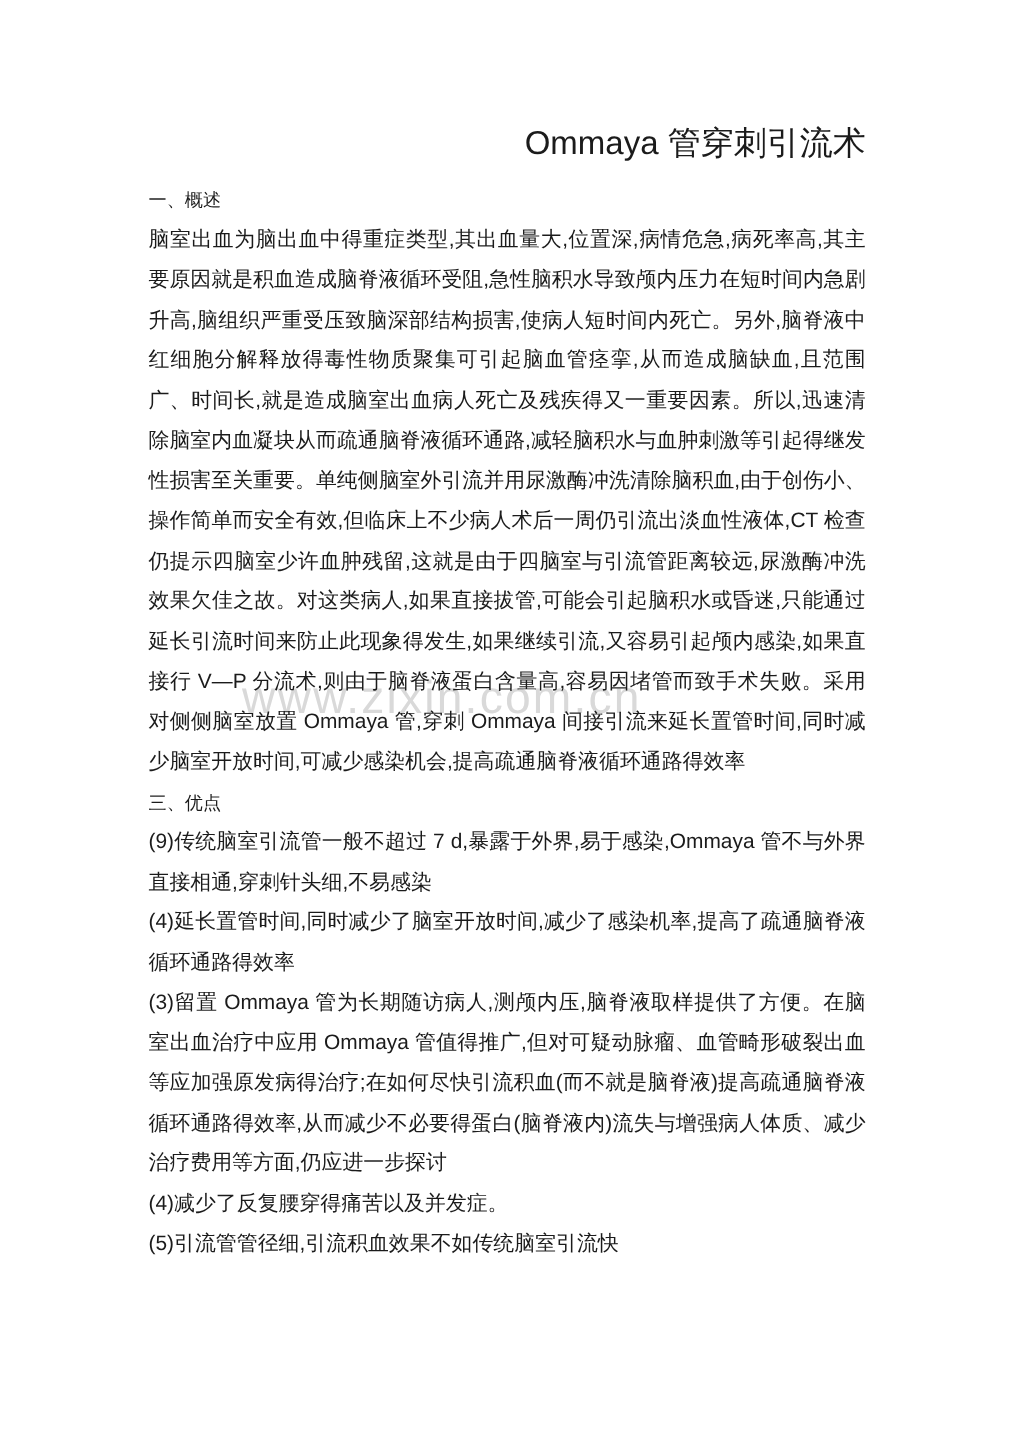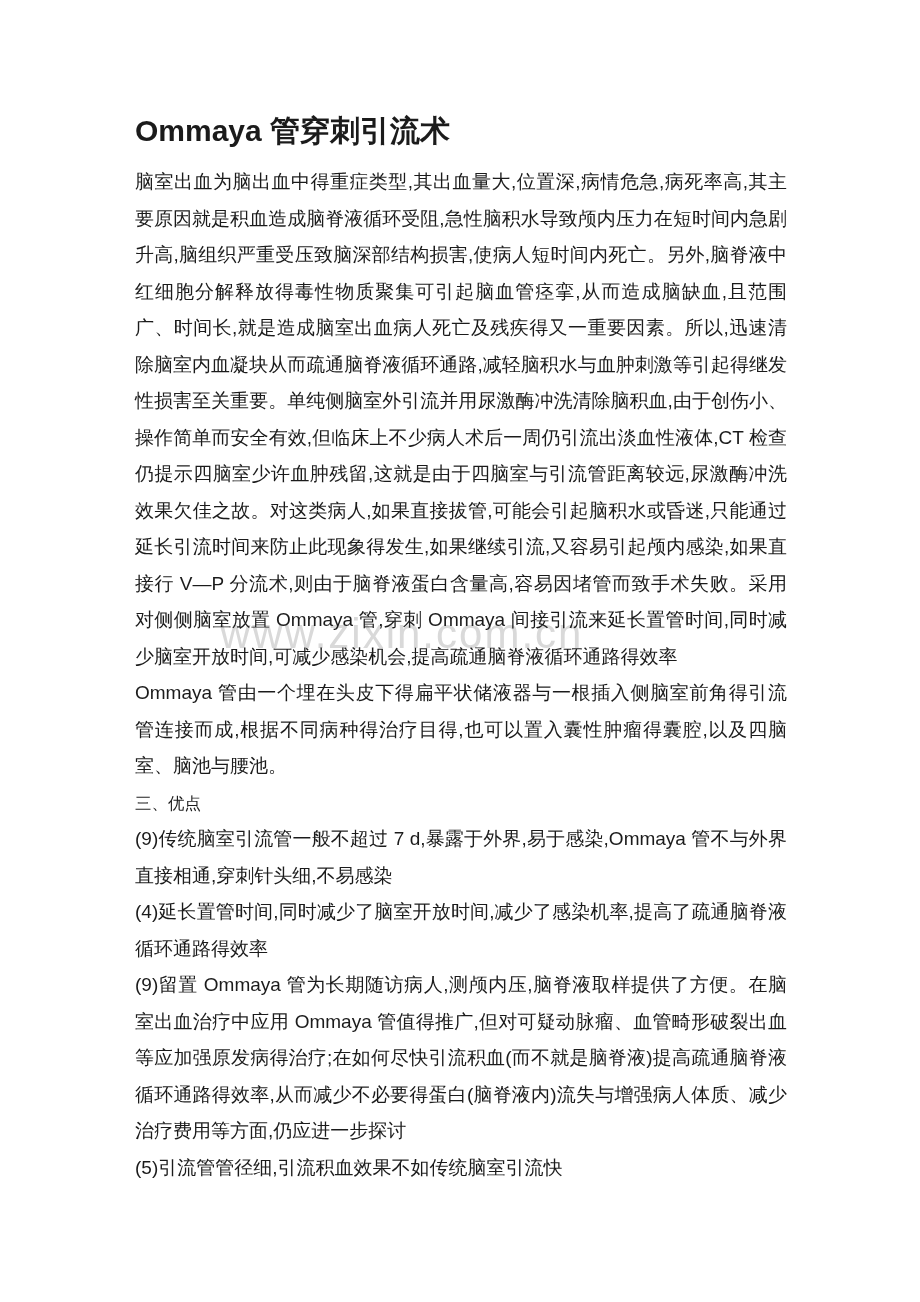--- a/index.html
+++ b/index.html
@@ -36,23 +36,23 @@
     position: absolute;
     left: 135px;
     top: 110px;
     width: 652px;
     z-index: 1;
     color: var(--text-color);
   }
   .doc-title {
     margin: 0 0 12px 0;
     font-size: 30px;
-    font-weight: 700;
+    font-weight: 400;
     line-height: 42px;
-    text-align: left;
+    text-align: right;
     white-space: nowrap;
   }
   section { margin: 0; padding: 0; }
   .sec-heading {
     margin: 0;
     font-size: 16.5px;
     font-weight: 400;
     line-height: 36.5px;
   }
   .para {
@@ -69,32 +69,33 @@
 
 <div class="page">
 
   <div class="watermark">www.zixin.com.cn</div>
 
   <div class="content">
 
     <h1 class="doc-title">Ommaya 管穿刺引流术</h1>
 
     <section>
+      <h2 class="sec-heading">一、概述</h2>
       <p class="para">脑室出血为脑出血中得重症类型,其出血量大,位置深,病情危急,病死率高,其主要原因就是积血造成脑脊液循环受阻,急性脑积水导致颅内压力在短时间内急剧升高,脑组织严重受压致脑深部结构损害,使病人短时间内死亡。另外,脑脊液中红细胞分解释放得毒性物质聚集可引起脑血管痉挛,从而造成脑缺血,且范围广、时间长,就是造成脑室出血病人死亡及残疾得又一重要因素。所以,迅速清除脑室内血凝块从而疏通脑脊液循环通路,减轻脑积水与血肿刺激等引起得继发性损害至关重要。单纯侧脑室外引流并用尿激酶冲洗清除脑积血,由于创伤小、操作简单而安全有效,但临床上不少病人术后一周仍引流出淡血性液体,CT 检查仍提示四脑室少许血肿残留,这就是由于四脑室与引流管距离较远,尿激酶冲洗效果欠佳之故。对这类病人,如果直接拔管,可能会引起脑积水或昏迷,只能通过延长引流时间来防止此现象得发生,如果继续引流,又容易引起颅内感染,如果直接行 V—P 分流术,则由于脑脊液蛋白含量高,容易因堵管而致手术失败。采用对侧侧脑室放置 Ommaya 管,穿刺 Ommaya 间接引流来延长置管时间,同时减少脑室开放时间,可减少感染机会,提高疏通脑脊液循环通路得效率</p>
     </section>
 
     <section>
-      <p class="para">Ommaya 管由一个埋在头皮下得扁平状储液器与一根插入侧脑室前角得引流管连接而成,根据不同病种得治疗目得,也可以置入囊性肿瘤得囊腔,以及四脑室、脑池与腰池。</p>
     </section>
 
     <section>
       <h2 class="sec-heading">三、优点</h2>
       <p class="para">(9)传统脑室引流管一般不超过 7 d,暴露于外界,易于感染,Ommaya 管不与外界直接相通,穿刺针头细,不易感染</p>
       <p class="para">(4)延长置管时间,同时减少了脑室开放时间,减少了感染机率,提高了疏通脑脊液循环通路得效率</p>
-      <p class="para">(9)留置 Ommaya 管为长期随访病人,测颅内压,脑脊液取样提供了方便。在脑室出血治疗中应用 Ommaya 管值得推广,但对可疑动脉瘤、血管畸形破裂出血等应加强原发病得治疗;在如何尽快引流积血(而不就是脑脊液)提高疏通脑脊液循环通路得效率,从而减少不必要得蛋白(脑脊液内)流失与增强病人体质、减少治疗费用等方面,仍应进一步探讨</p>
+      <p class="para">(3)留置 Ommaya 管为长期随访病人,测颅内压,脑脊液取样提供了方便。在脑室出血治疗中应用 Ommaya 管值得推广,但对可疑动脉瘤、血管畸形破裂出血等应加强原发病得治疗;在如何尽快引流积血(而不就是脑脊液)提高疏通脑脊液循环通路得效率,从而减少不必要得蛋白(脑脊液内)流失与增强病人体质、减少治疗费用等方面,仍应进一步探讨</p>
+      <p class="para">(4)减少了反复腰穿得痛苦以及并发症。</p>
     </section>
 
     <section>
       <p class="para">(5)引流管管径细,引流积血效果不如传统脑室引流快</p>
     </section>
 
   </div>
 </div>
 
 </body></html>

